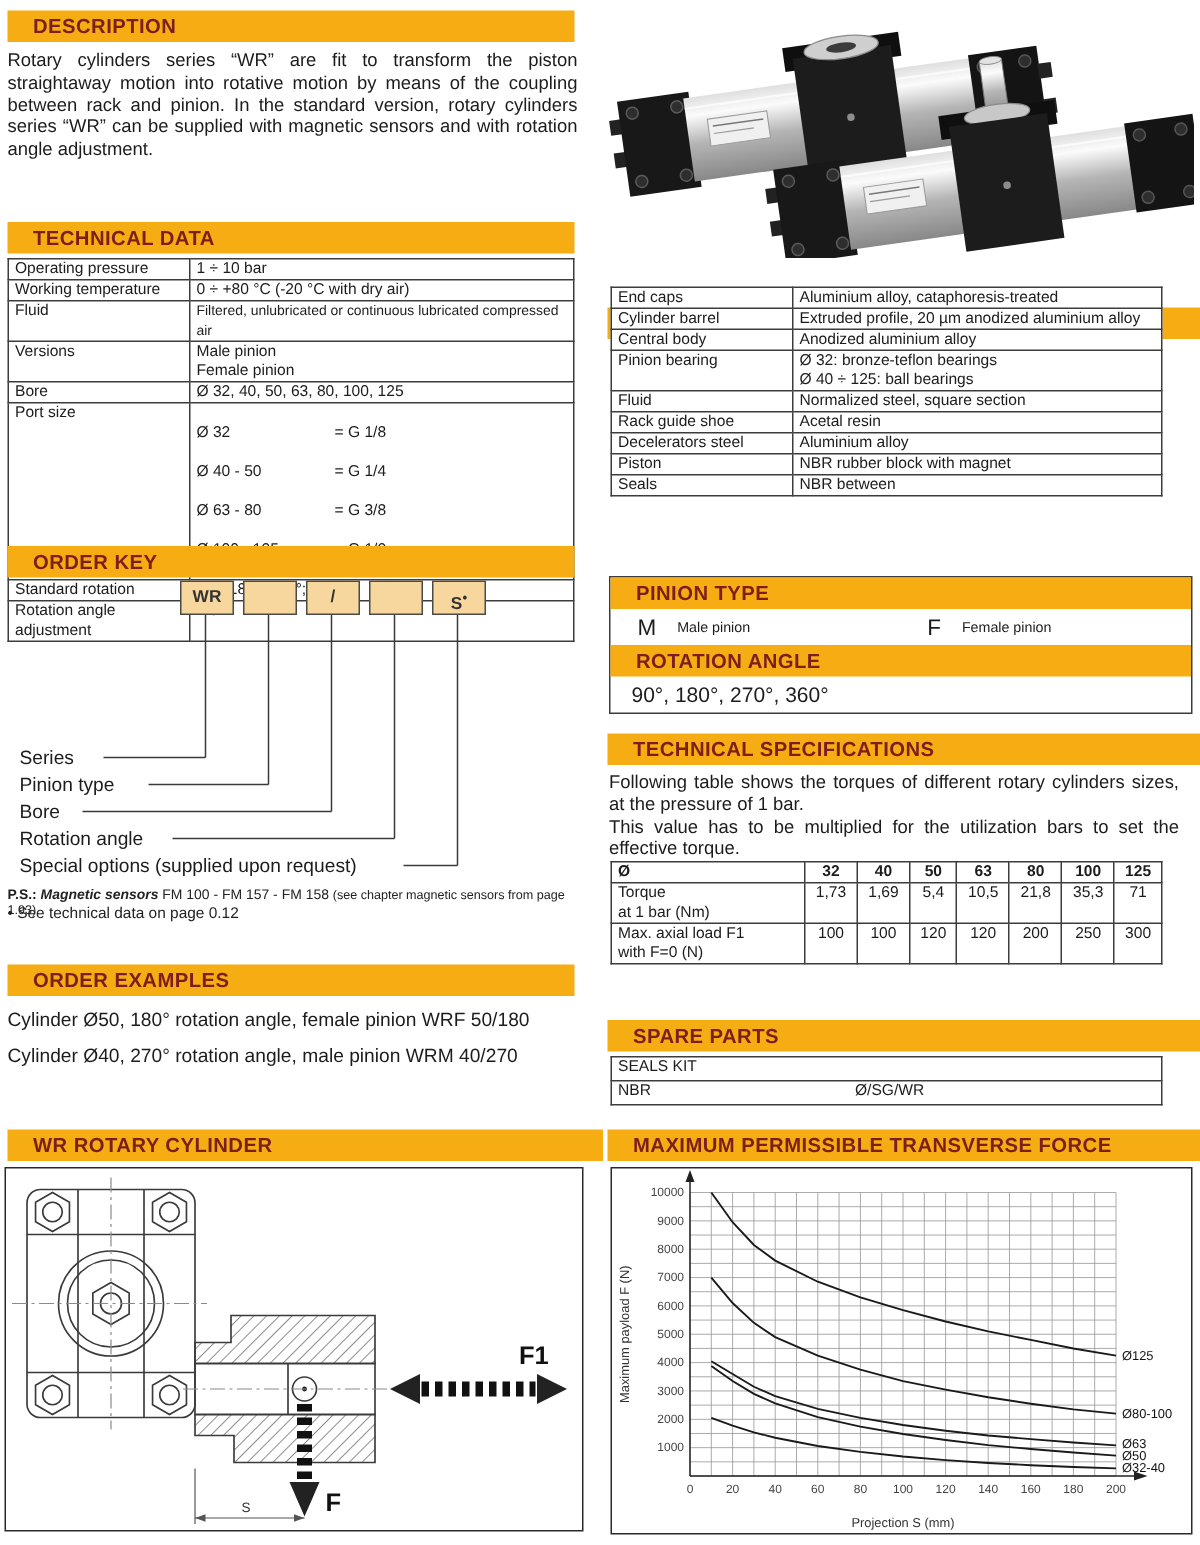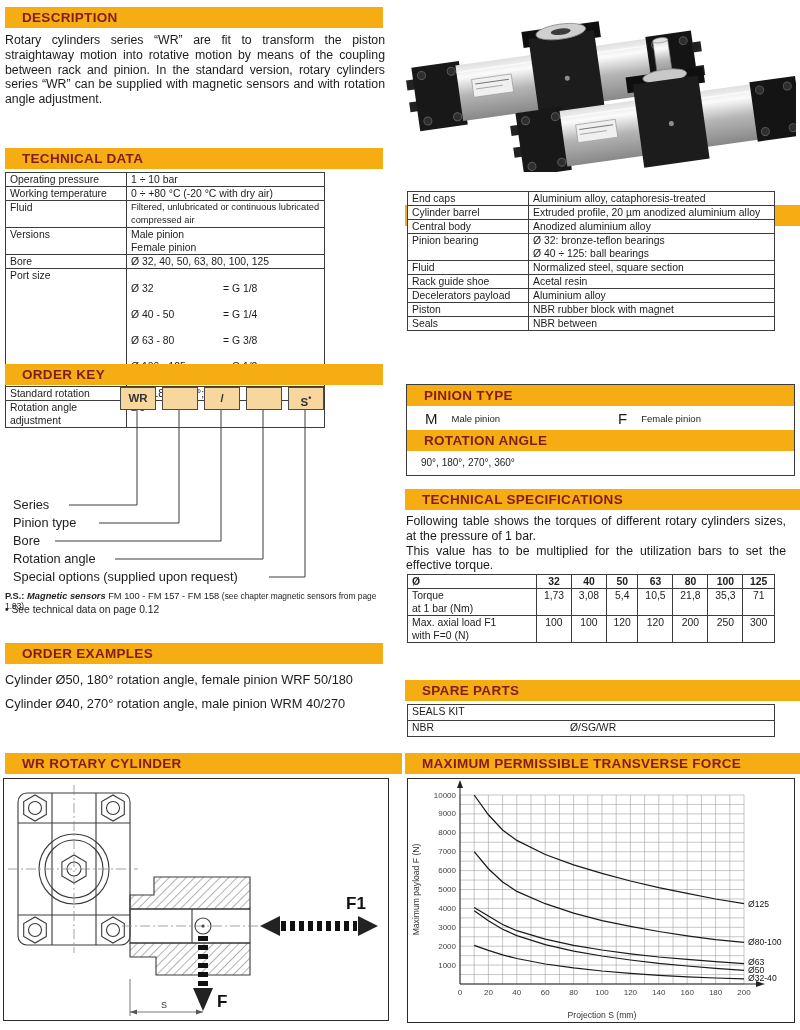--- a/index.html
+++ b/index.html
@@ -10,21 +10,21 @@
        font-size:13.5px;line-height:21px;height:21px;padding-left:17px;letter-spacing:.3px;}
   .body-txt{font-size:12.3px;line-height:14.8px;text-align:justify;}
   table{border-collapse:collapse;background:#fff;}
   .dtab{width:100%;font-size:10.4px;}
   .dtab td{border:1px solid #3c3c3c;padding:0 4px;vertical-align:top;line-height:13px;white-space:pre-line;}
   .dtab td.lbl{width:112px;}
   .ps-l{display:inline-block;width:92px;}
   .pblock{border:1px solid #3c3c3c;}
   .prow{height:24px;display:flex;align-items:center;font-size:9.5px;}
   .pcode{font-size:15px;font-weight:normal;}
-  .rrow{height:24px;line-height:24px;font-size:10px;padding-left:14px;}
+  .rrow{height:24px;line-height:24px;font-size:14px;padding-left:14px;}
   .stab td{text-align:center;}
   .stab td.lbl{text-align:left;width:120px;}
   .b{font-weight:bold;}
   .exline{font-size:12.8px;line-height:24px;}
   .note{font-size:9.3px;color:#222;}
   .frame{border:1.5px solid #2a2a2a;background:#fff;}
   .okbox{position:absolute;top:0;width:34px;height:21px;border:1.2px solid #4a4a4a;
          background:var(--keyfill,#F8D79E);text-align:center;line-height:21px;
          font-size:11.5px;font-weight:bold;color:#333;}
   .oklabel{position:absolute;left:8px;height:16px;font-size:12.8px;line-height:16px;}
@@ -110,21 +110,21 @@
     <circle cx="273" cy="37" r="4" fill="#2e2e2e" stroke="#555" stroke-width="1"></circle>
     <circle cx="245" cy="79" r="4" fill="#2e2e2e" stroke="#555" stroke-width="1"></circle>
     <circle cx="273" cy="79" r="4" fill="#2e2e2e" stroke="#555" stroke-width="1"></circle>
   </g>
 </svg>
 
 <div class="abs hdr" style="left:5px;top:148px;width:361px;">
   <span>TECHNICAL DATA</span>
 </div>
 
-<table class="abs dtab" style="left:5px;top:172px;width:320px;">
+<table class="abs dtab" style="left:5px;top:172px;width:378px;">
   <tbody>
       <tr>
         <td class="lbl">Operating pressure</td>
         <td>1 ÷ 10 bar</td>
       </tr>
   <tr>
         <td class="lbl">Working temperature</td>
         <td>0 ÷ +80 °C (-20 °C with dry air)</td>
       </tr>
   <tr>
@@ -295,21 +295,21 @@
       </tr>
   <tr>
         <td class="lbl">Fluid</td>
         <td>Normalized steel, square section</td>
       </tr>
   <tr>
         <td class="lbl">Rack guide shoe</td>
         <td>Acetal resin</td>
       </tr>
   <tr>
-        <td class="lbl">Decelerators payload</td>
+        <td class="lbl">Decelerators steel</td>
         <td>Aluminium alloy</td>
       </tr>
   <tr>
         <td class="lbl">Piston</td>
         <td>NBR rubber block with magnet</td>
       </tr>
   <tr>
         <td class="lbl">Seals</td>
         <td>NBR between</td>
       </tr>
@@ -349,21 +349,21 @@
     <td class="b">50</td>
     <td class="b">63</td>
     <td class="b">80</td>
     <td class="b">100</td>
     <td class="b">125</td>
   </tr>
   <tr>
     <td class="lbl">Torque
 at 1 bar (Nm)</td>
     <td>1,73</td>
-    <td>3,08</td>
+    <td>1,69</td>
     <td>5,4</td>
     <td>10,5</td>
     <td>21,8</td>
     <td>35,3</td>
     <td>71</td>
   </tr>
   <tr>
     <td class="lbl">Max. axial load F1
 with F=0 (N)</td>
     <td>100</td>

